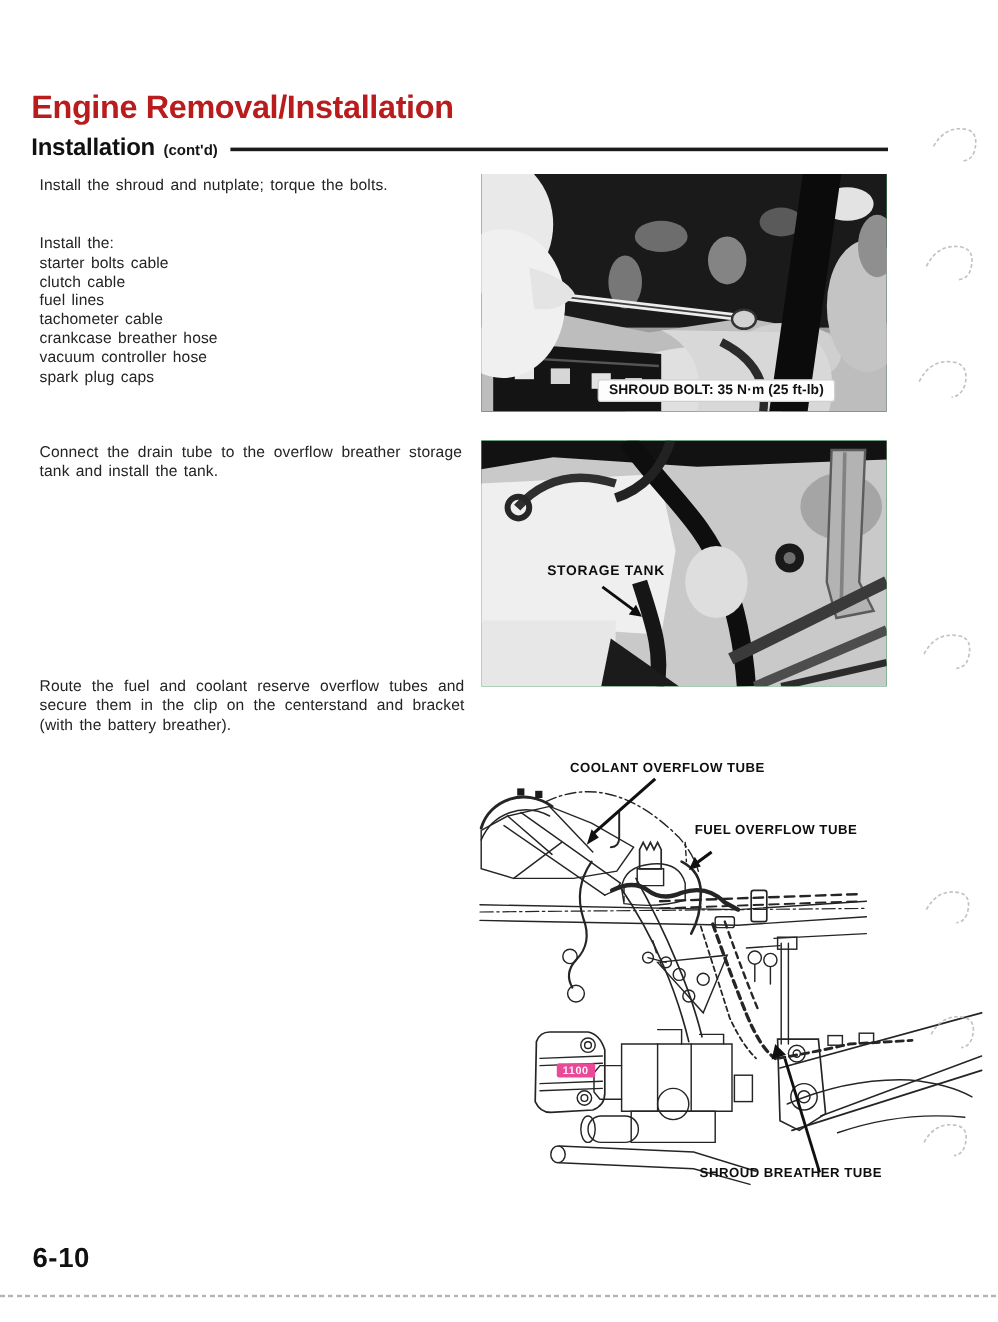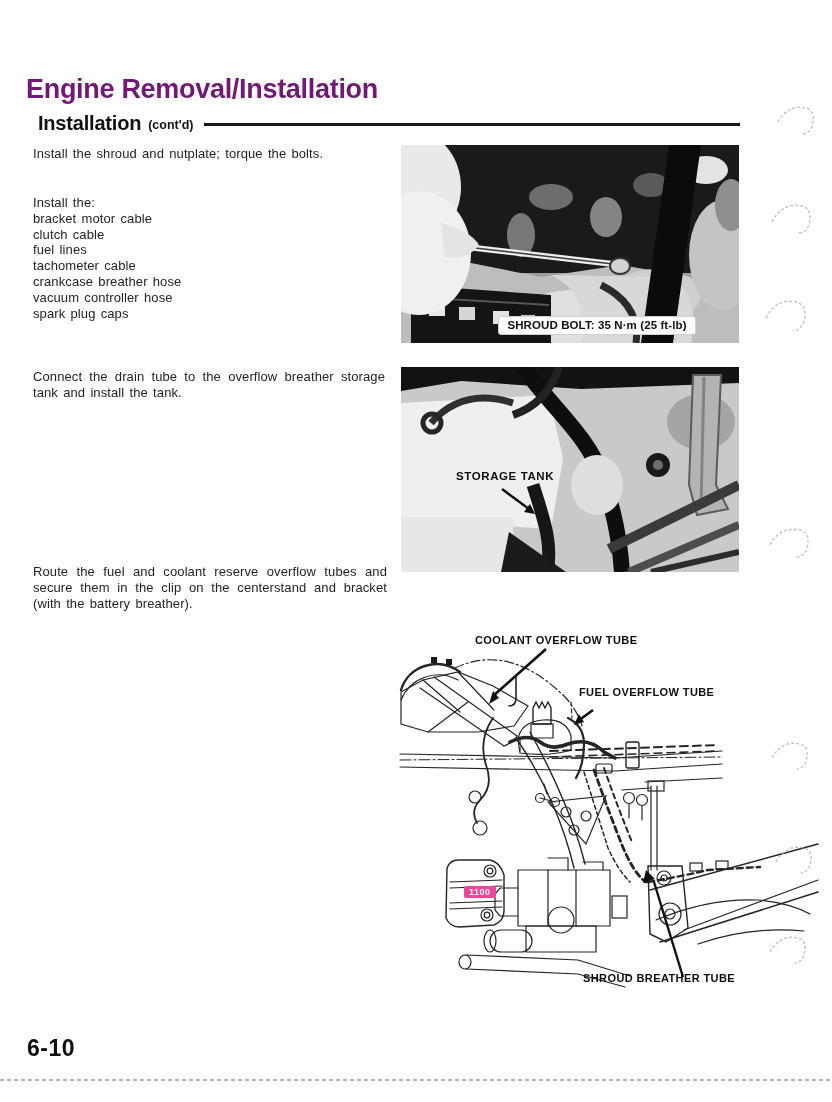--- a/index.html
+++ b/index.html
@@ -4,27 +4,27 @@
 <style>
   html,body{margin:0;padding:0;background:#e8e8e8;}
   .page{
     position:relative;width:832px;height:1102px;background:#ffffff;
     font-family:"Liberation Sans",sans-serif;color:#1c1c1c;overflow:hidden;
     margin:0 auto;
   }
   
   .title{
     position:absolute;left:26px;top:74px;font-size:27px;font-weight:bold;
-    letter-spacing:-0.3px;color:#701a75;white-space:nowrap;
+    letter-spacing:-0.3px;color:#b91c1c;white-space:nowrap;
   }
   .subtitle-row{
     position:absolute;left:26px;top:110px;width:714px;height:26px;
     display:flex;align-items:center;
   }
-  .subtitle{font-size:20px;font-weight:bold;color:#111;letter-spacing:-0.2px;margin-left:12px;}
+  .subtitle{font-size:20px;font-weight:bold;color:#111;letter-spacing:-0.2px;}
   .subtitle-suffix{font-size:12.5px;font-weight:bold;color:#151515;margin-left:7px;margin-top:4px;}
   .subtitle-rule{flex:1;height:3px;background:#1b1b1b;margin-left:10px;margin-top:3px;}
   
   .bodytext{
     position:absolute;font-size:13px;line-height:15.8px;color:#242424;
     word-spacing:1.5px;letter-spacing:0.1px;
   }
   .just{text-align:justify;}
   #p1{left:33px;top:146px;width:352px;}
   #install-block{left:33px;top:195px;width:352px;}
@@ -79,21 +79,21 @@
   <div class="subtitle-row">
     <span class="subtitle">Installation</span>
     <span class="subtitle-suffix">(cont'd)</span>
     <span class="subtitle-rule"></span>
   </div>
 
   <div id="p1" class="bodytext">Install the shroud and nutplate; torque the bolts.</div>
 
   <div id="install-block" class="bodytext">
     <div>Install the:</div>
-    <div>bracket motor cable</div>
+    <div>starter bolts cable</div>
     <div>clutch cable</div>
     <div>fuel lines</div>
     <div>tachometer cable</div>
     <div>crankcase breather hose</div>
     <div>vacuum controller hose</div>
     <div>spark plug caps</div>
   </div>
 
   <div id="photo1" class="photo">
     <svg width="338" height="198" viewBox="0 0 338 198">

